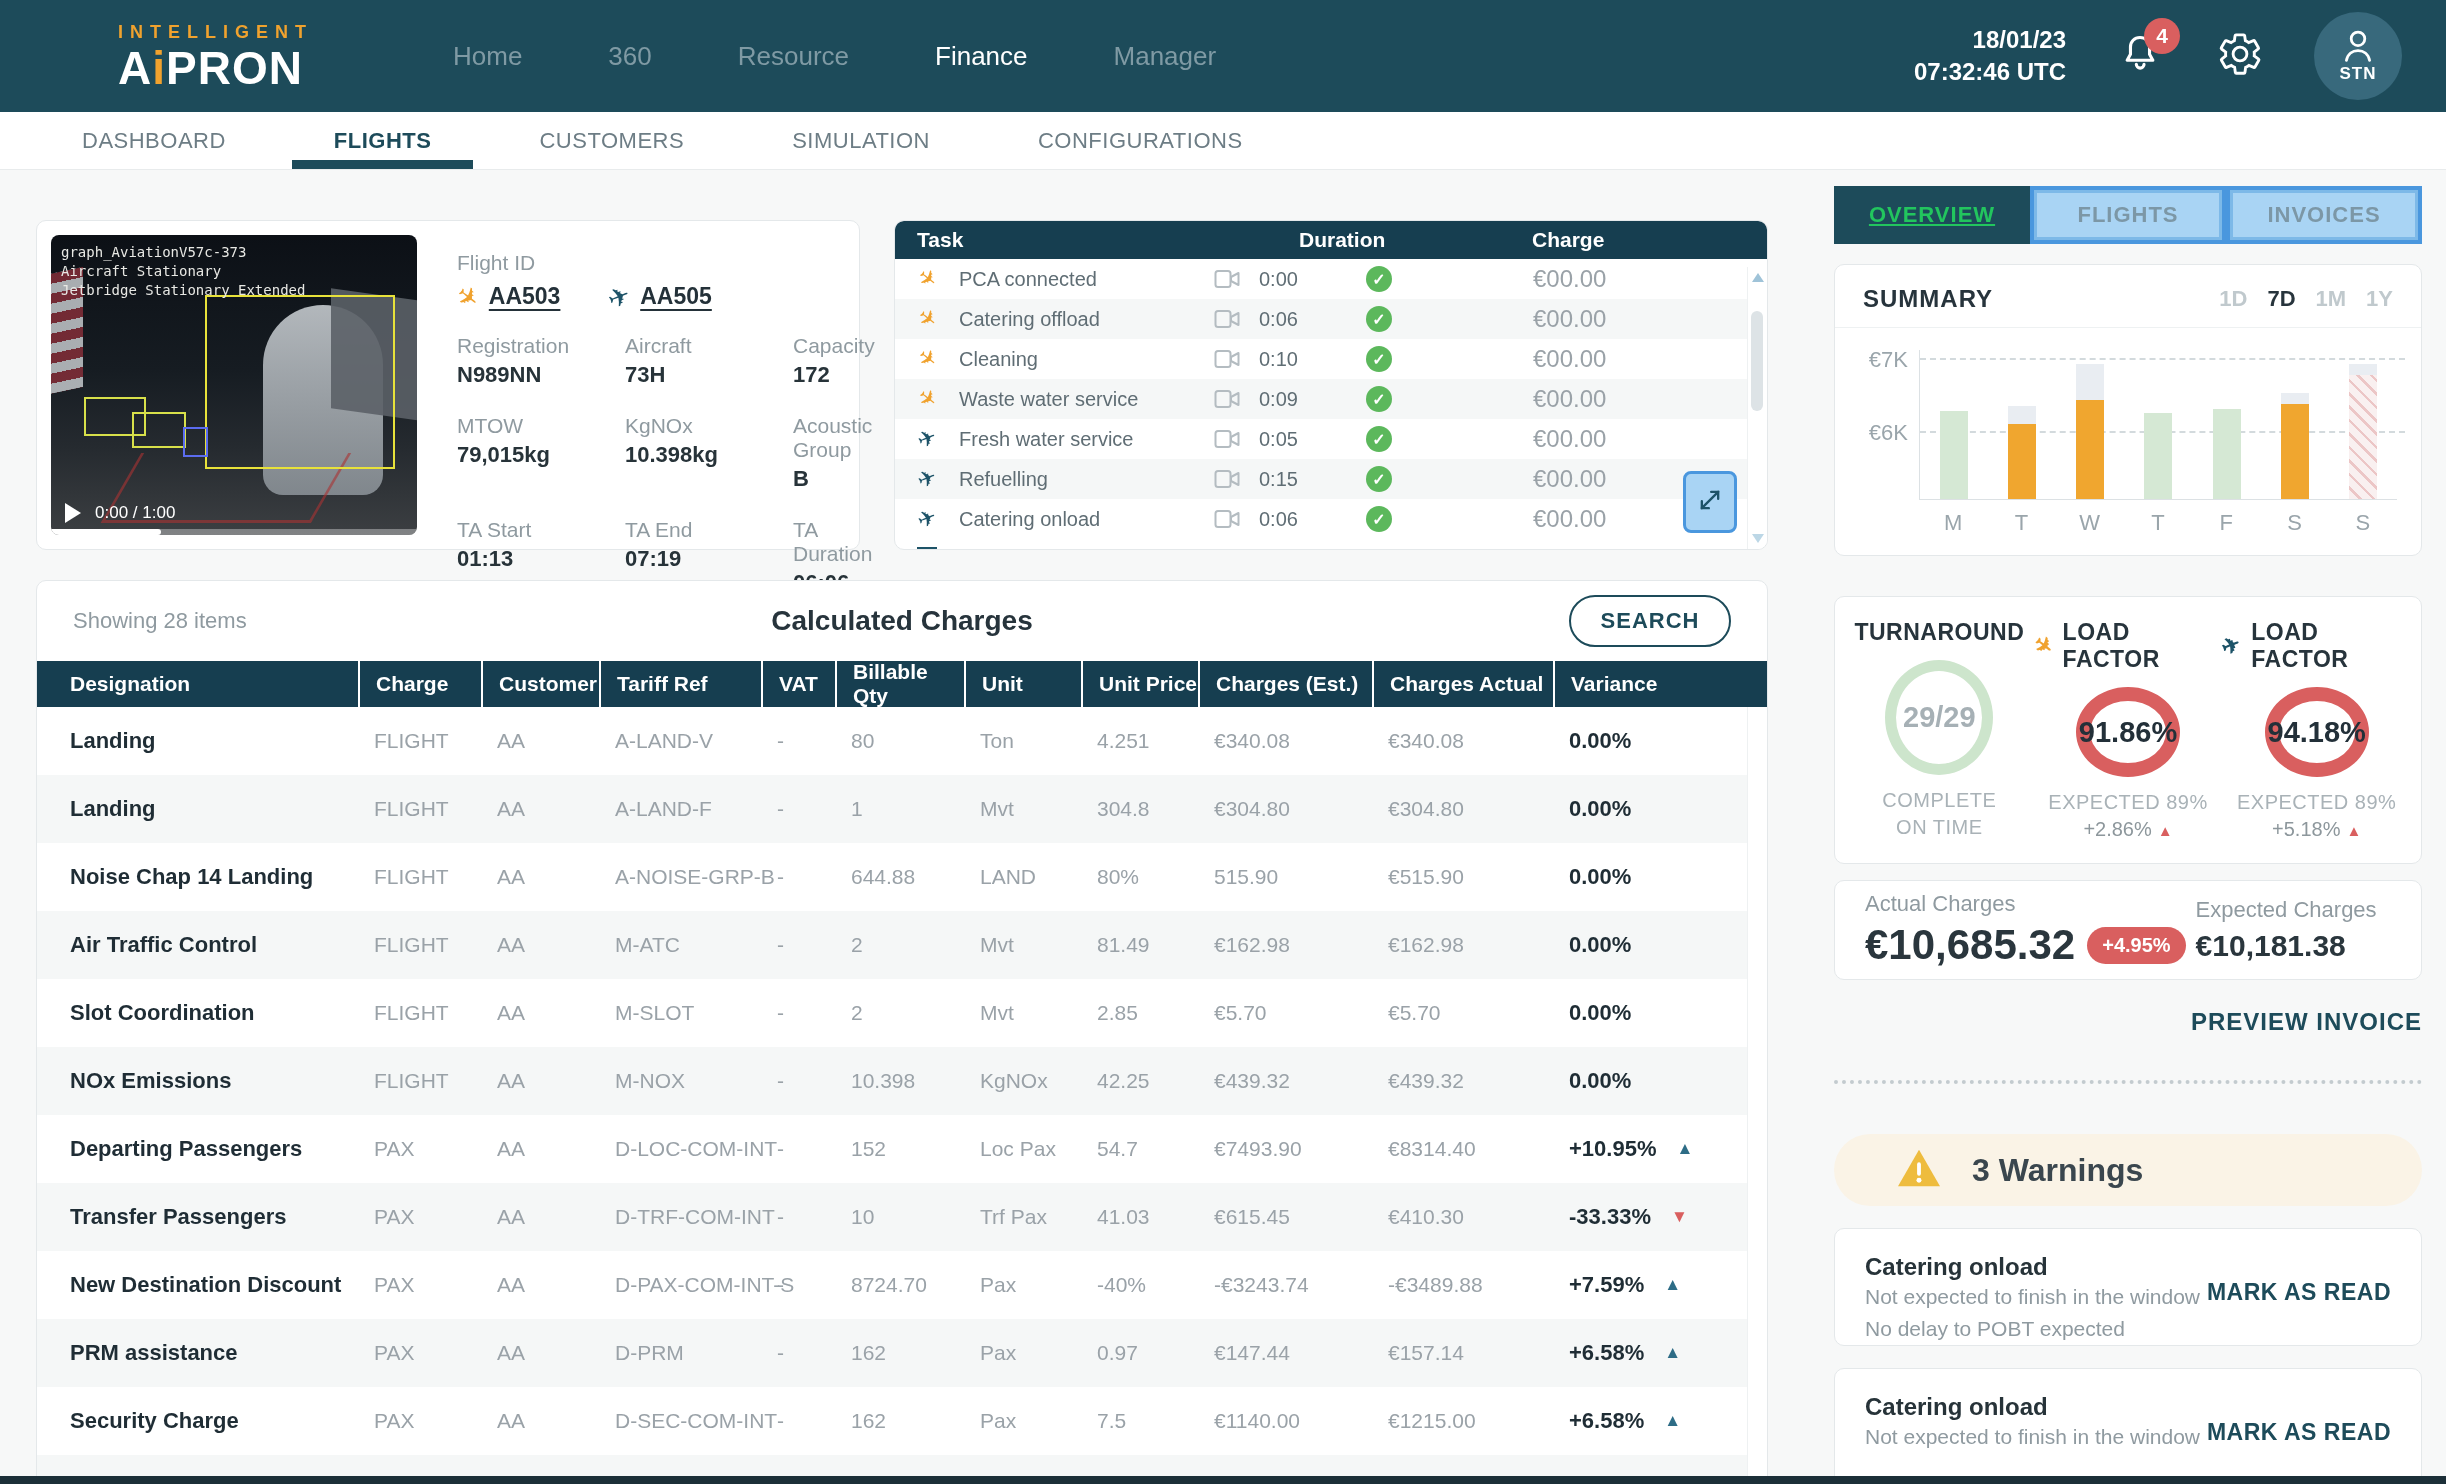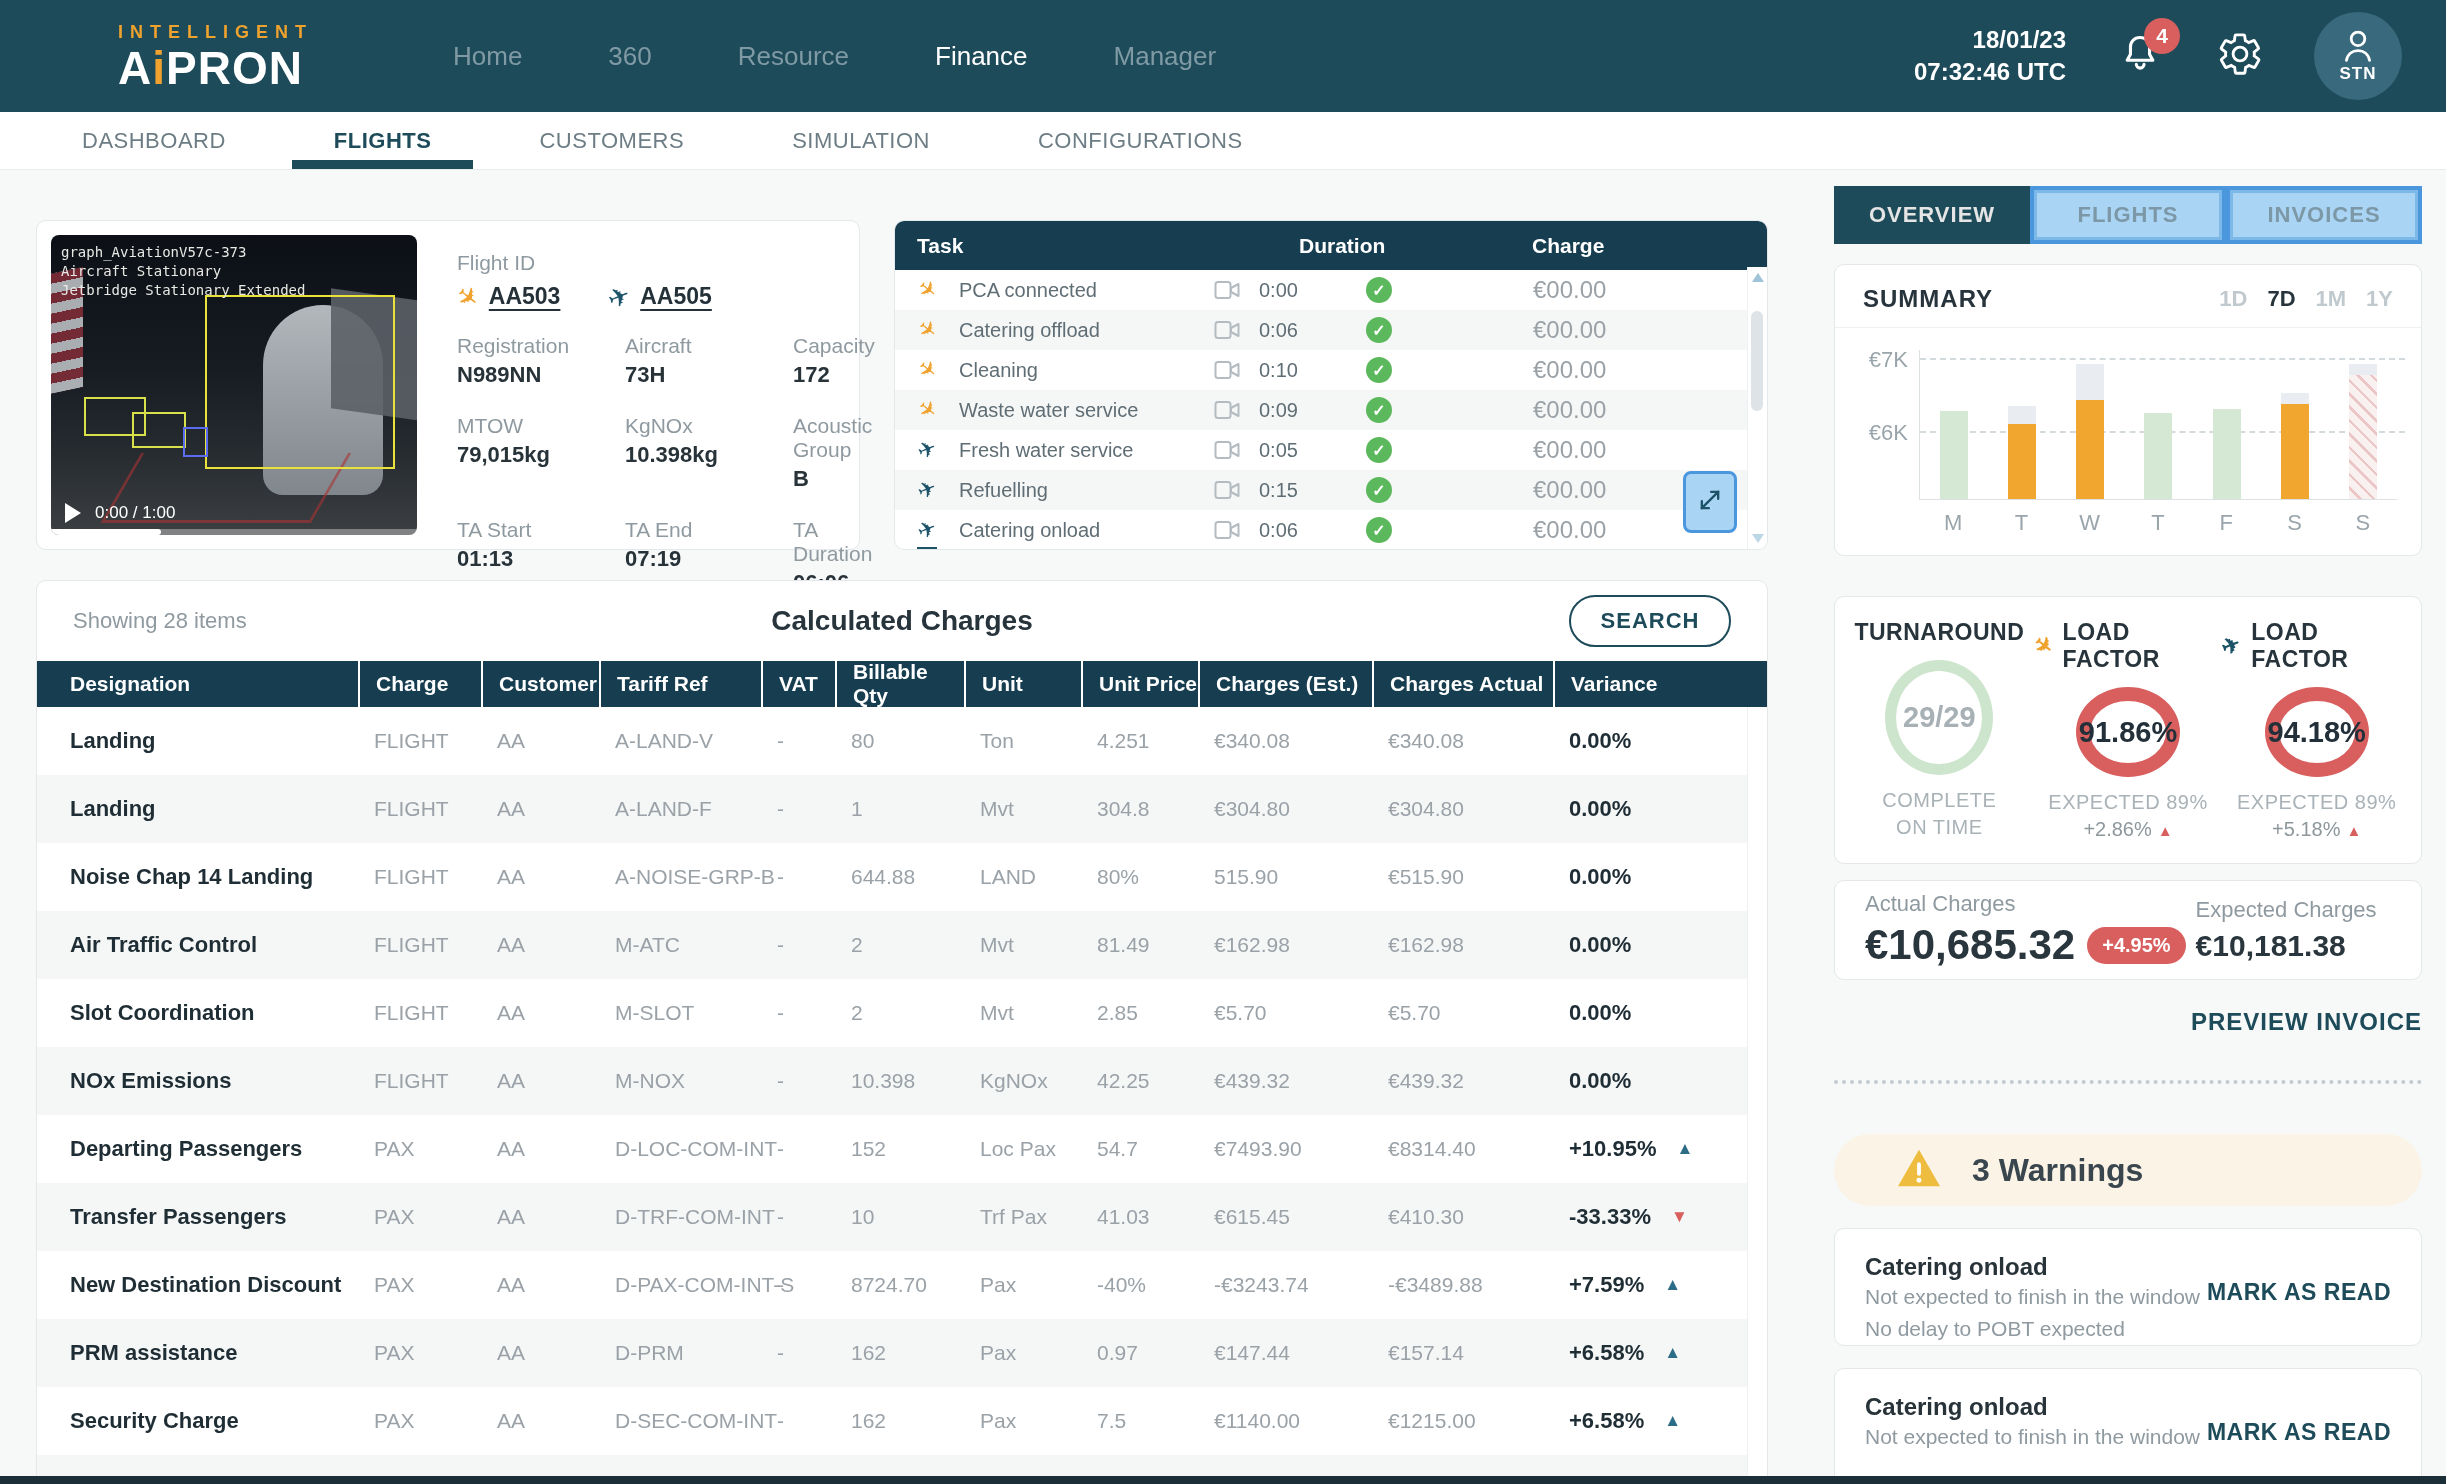--- a/index.html
+++ b/index.html
@@ -67,21 +67,21 @@
   .plane-ico .g { font-size:26px; }
   .plane-ico .bar { width:24px; height:3px; margin-top:1px; background:currentColor; border-radius:2px; }
   .plane-ico.arrival { color:#f0a22e; }
   .plane-ico.arrival .g { transform:rotate(38deg); }
   .plane-ico.departure { color:#1d5368; }
   .plane-ico.departure .g { transform:rotate(-22deg); }
   .fields-grid { display:grid; grid-template-columns:150px 150px 1fr; gap:26px 18px; }
 
   
   .task-card { position:relative; width:874px; height:330px; background:#fff; border:1px solid #e4e8ea; border-radius:10px; overflow:hidden; }
-  .task-head { height:49px; background:#163e50; display:grid; grid-template-columns:404px 233px 1fr; align-items:center; border-radius:8px 8px 0 0; }
+  .task-head { height:38px; background:#163e50; display:grid; grid-template-columns:404px 233px 1fr; align-items:center; border-radius:8px 8px 0 0; }
   .task-head .th { color:#fff; font-size:21px; font-weight:700; }
   .task-head .th:first-child { padding-left:22px; }
   .task-rows {}
   .task-row { display:grid; grid-template-columns:64px 236px 64px 90px 60px 1fr; align-items:center; height:40px; cursor:pointer; }
   .task-row:nth-child(even) { background:#f5f7f7; }
   .task-row .t-ico { display:flex; justify-content:center; }
   .task-row .t-ico .plane-ico .g { font-size:22px; }
   .task-row .t-ico .plane-ico .bar { width:20px; height:2.5px; }
   .t-name { color:#5f6d74; font-size:20px; }
   .t-cam { display:flex; justify-content:center; cursor:pointer; }
@@ -119,21 +119,21 @@
   .tri { font-size:17px; }
   .tri.up { color:#2d6c86; }
   .tri.down { color:#d95f5f; }
   .cg-scroll { position:absolute; top:126px; right:0; bottom:0; width:20px; background:#fff; border-left:1px solid #eef1f2; }
   .cg-thumb { top:170px; height:175px; }
 
   
   .seg-tabs { display:flex; margin-top:16px; }
   .seg-tab { width:196px; height:58px; display:flex; align-items:center; justify-content:center; font-size:22px; font-weight:700;
              letter-spacing:1px; cursor:pointer; color:#7c97a6; background:transparent; }
-  .seg-tab.active { background:#1d4b5a; color:#e5e5e5; }
+  .seg-tab.active { background:#1d4b5a; color:#22c55e;text-decoration:underline; }
   .seg-tab.highlighted { background:#a9d4f4; border:4px solid #4a97de; box-shadow:inset 0 0 0 3px #7db9e8; }
 
   .card { background:#fff; border:1px solid #e4e8ea; border-radius:10px; }
   .summary-card { margin-top:20px; height:292px; }
   .summary-head { display:flex; align-items:center; padding:20px 28px 14px 28px; border-bottom:1px solid #eef1f2; }
   .summary-title { color:#27343c; font-size:24px; font-weight:700; letter-spacing:1px; flex:1; }
   .ranges { display:flex; gap:20px; }
   .range { font-size:22px; color:#c0c9cd; font-weight:700; cursor:pointer; }
   .range.active { color:#27343c; }
   .chart-wrap { position:relative; margin:22px 24px 0 84px; height:150px; border-left:1px solid #dce1e4; border-bottom:1px solid #dce1e4; }

